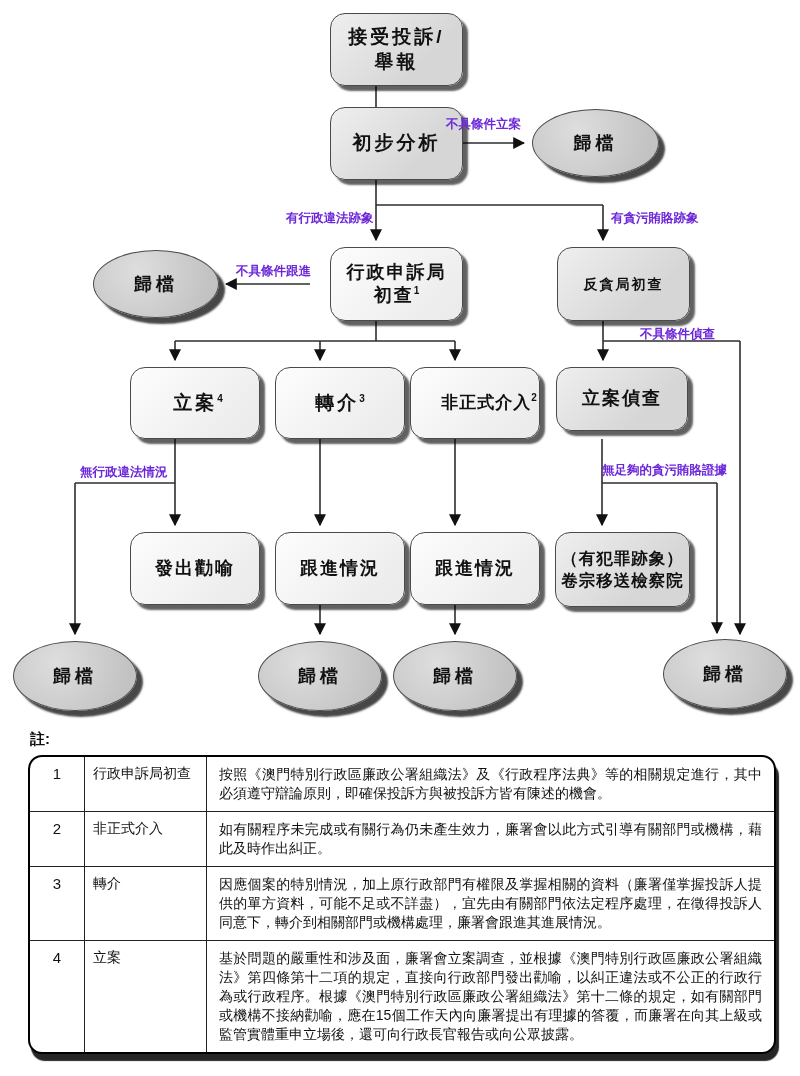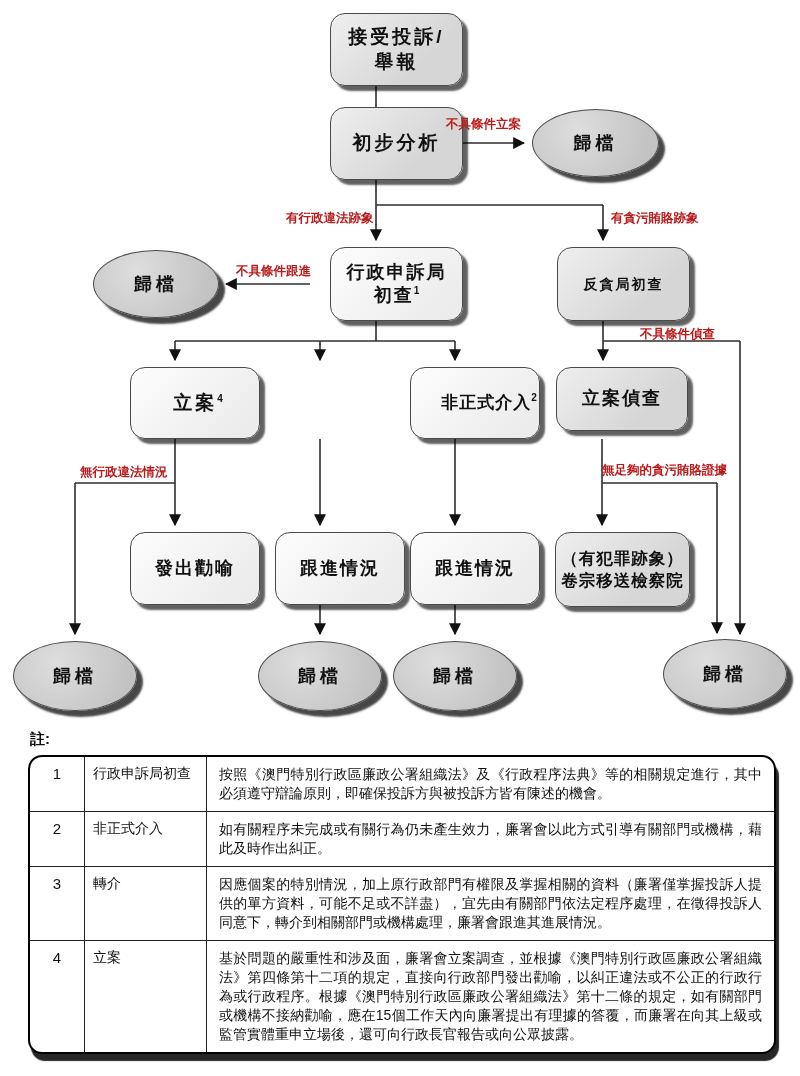--- a/index.html
+++ b/index.html
@@ -19,21 +19,21 @@
         font-weight:bold;font-size:19px;letter-spacing:3px;text-align:center;line-height:1.3;margin-left:20px;}
   .node.light{background:linear-gradient(135deg,var(--node-white) 0%,var(--node-white-lo) 85%);}
   .node.small{font-size:16.5px;letter-spacing:1px;}
   .node sup{font-size:10px;font-weight:bold;letter-spacing:0;vertical-align:super;line-height:0;}
   .ellipse{position:absolute;z-index:2;display:flex;align-items:center;justify-content:center;
         border:1.6px solid var(--border);border-radius:50%;
         background:radial-gradient(circle at 35% 30%,var(--ellipse-hi) 0%,var(--ellipse-lo) 80%);
         box-shadow:6px 6px 2px rgba(0,0,0,0.72);
         font-weight:bold;font-size:18px;letter-spacing:4px;}
   .edge-label{position:absolute;z-index:3;font-family:"DejaVu Serif","Liberation Serif",serif;
-        font-weight:bold;font-size:12.5px;white-space:nowrap;color:#b91c1c;}
+        font-weight:bold;font-size:12.5px;white-space:nowrap;color:#6d28d9;}
   .notes-heading{position:absolute;left:30px;top:730px;font-size:15px;font-weight:bold;z-index:2;}
   .notes-table{position:absolute;left:28px;top:755px;width:748px;z-index:2;
         border:2.5px solid #000;border-radius:14px;overflow:hidden;background:#fff;
         box-shadow:3px 7px 1px rgba(0,0,0,0.85);}
   .note-row{display:flex;border-bottom:1.5px solid #222;}
   .note-row:last-child{border-bottom:none;}
   .col-num{width:55px;flex:0 0 55px;text-align:center;padding:8px 0;font-size:15px;border-right:1.5px solid #222;}
   .col-term{width:122px;flex:0 0 122px;padding:8px 8px;font-size:14px;border-right:1.5px solid #222;}
   .col-desc{flex:1;padding:8px 12px;font-size:14px;line-height:1.36;text-align:justify;}
 </style>
@@ -111,20 +111,23 @@
   </div>
 
   <div class="node" style="left:537px;top:247px;width:133px;height:74px;font-size:14px;letter-spacing:2px;">
     <div>反貪局初查</div>
   </div>
 
   <div class="node light" style="left:110px;top:367px;width:130px;height:72px;padding-left:6px;">
     <div><span>立案</span><sup>4</sup></div>
   </div>
 
+  <div class="node light" style="left:255px;top:367px;width:130px;height:72px;">
+    <div><span>轉介</span><sup>3</sup></div>
+  </div>
 
   <div class="node light" style="left:390px;top:367px;width:130px;height:72px;font-size:17px;letter-spacing:1px;padding-left:28px;">
     <div><span>非正式介入</span><sup>2</sup></div>
   </div>
 
   <div class="node" style="left:536px;top:367px;width:132px;height:64px;font-size:18px;letter-spacing:2px;">
     <div>立案偵查</div>
   </div>
 
   <div class="node light" style="left:110px;top:532px;width:130px;height:73px;font-size:18px;letter-spacing:2px;">

